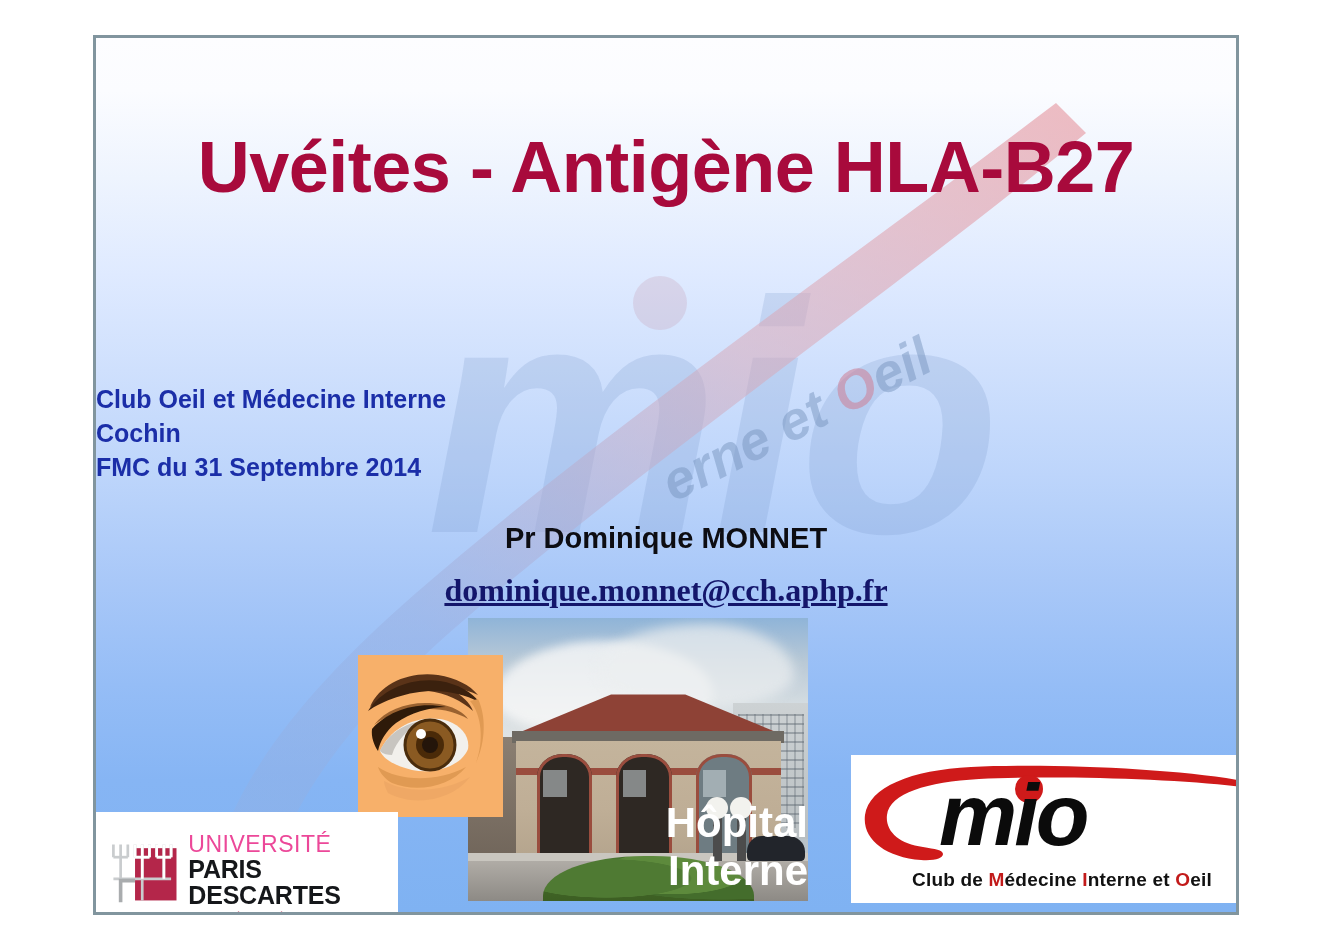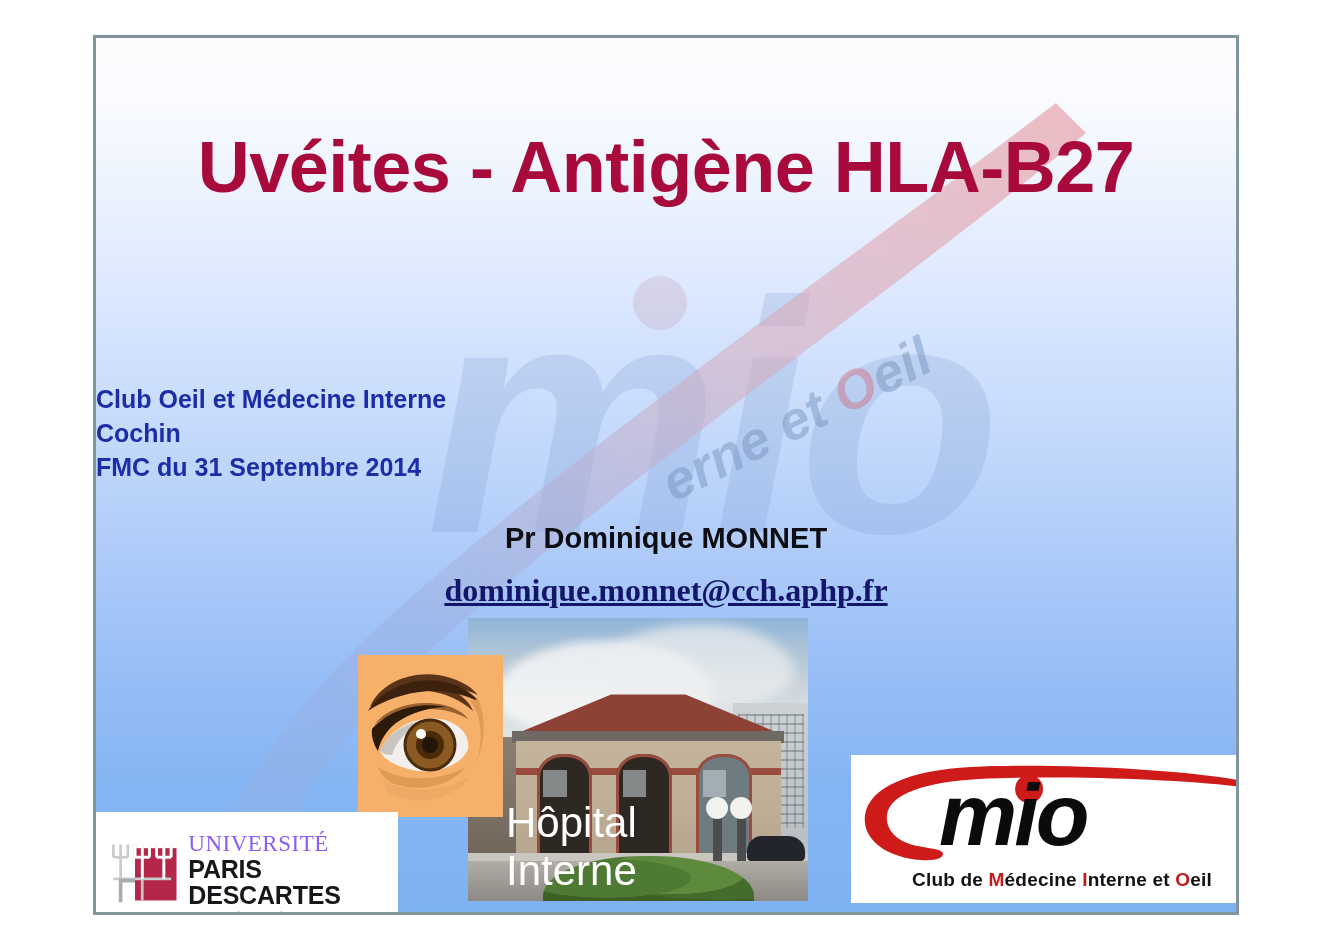--- a/index.html
+++ b/index.html
@@ -298,24 +298,25 @@
     position: absolute;
     left: 0; bottom: 6px;
     width: 100%;
     z-index: 3;
     text-align: left;
     padding-left: 38px;
     box-sizing: border-box;
   }
   #photo-caption .cap-line {
     font-family: "Liberation Sans", sans-serif;
-    font-weight: normal;
+    font-weight: bold;
     font-size: 42px;
     line-height: 48px;
     color: #ffffff;
+    text-align: right;
   }
 
   
   #eye-illustration {
     position: absolute;
     left: 262px;
     top: 617px;
     width: 145px;
     height: 162px;
     background: #f7b06a;
@@ -338,24 +339,24 @@
     position: absolute;
     left: 20px; top: 18px;
     display: flex;
     align-items: flex-start;
   }
   #university-logo .uni-text {
     margin-left: 10px;
     padding-top: 2px;
   }
   #university-logo .uni-l1 {
-    font-family: Liberation Serif, serif;
+    font-family: Liberation Sans, sans-serif;
     font-size: 23px;
     line-height: 24px;
-    color: #8b5cf6;
+    color: #ec4899;
     letter-spacing: 0.5px;
   }
   #university-logo .uni-l2 {
     font-family: "Liberation Sans", sans-serif;
     font-weight: bold;
     font-size: 25px;
     line-height: 26px;
     color: #15171a;
     letter-spacing: -0.2px;
   }

